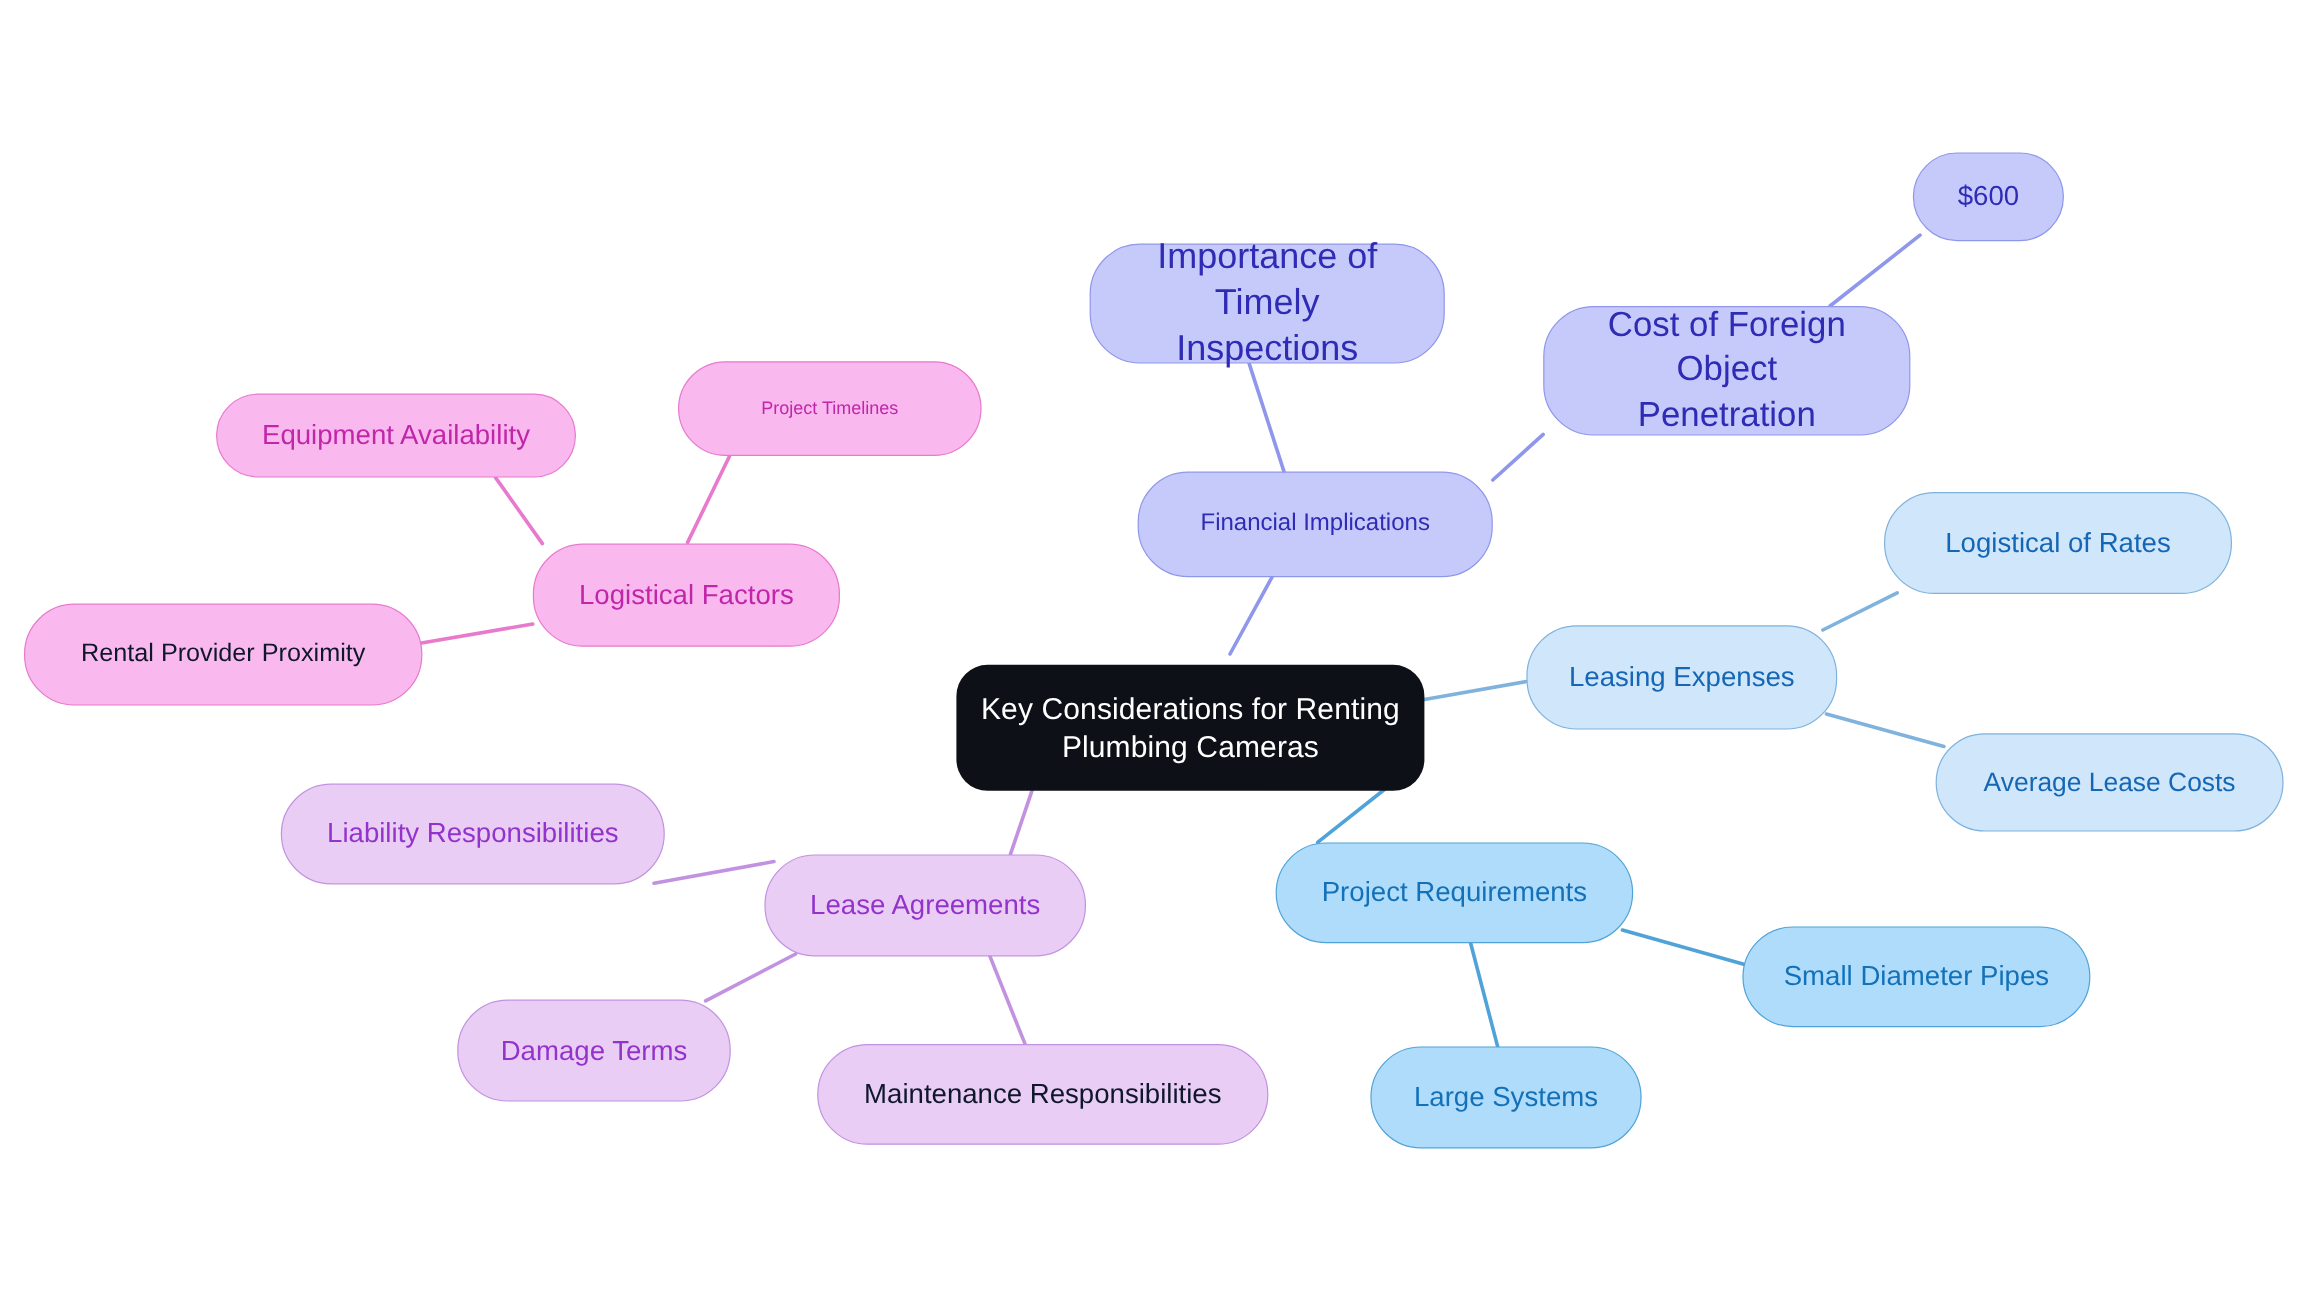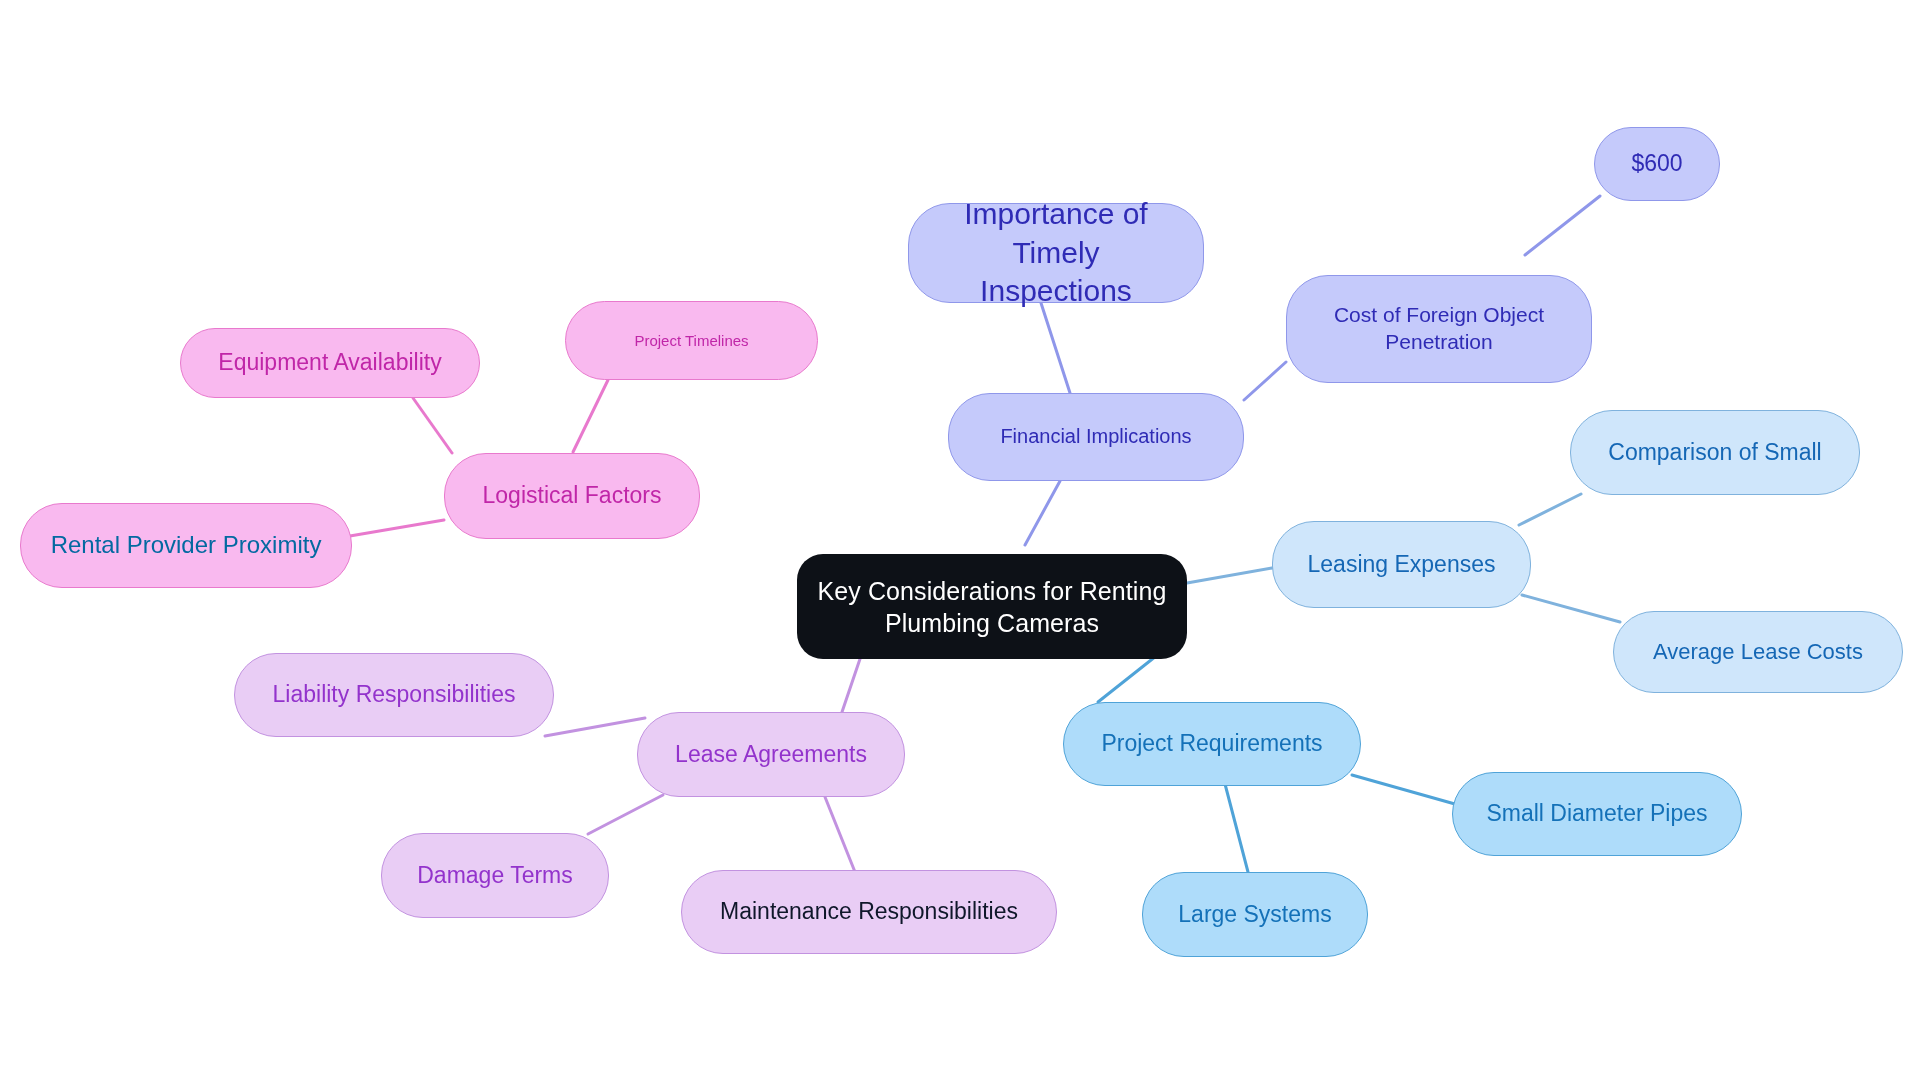--- a/index.html
+++ b/index.html
@@ -66,33 +66,33 @@
       <line x1="825" y1="797" x2="855" y2="872" stroke="#c292e0" stroke-width="3" stroke-linecap="round"></line>
       <line x1="643" y1="537" x2="695" y2="493" stroke="#e879cd" stroke-width="3" stroke-linecap="round"></line>
       <line x1="452" y1="453" x2="413" y2="398" stroke="#e879cd" stroke-width="3" stroke-linecap="round"></line>
       <line x1="573" y1="452" x2="608" y2="380" stroke="#e879cd" stroke-width="3" stroke-linecap="round"></line>
       <line x1="444" y1="520" x2="344" y2="537" stroke="#e879cd" stroke-width="3" stroke-linecap="round"></line>
     </svg>
   <div id="nodes">
       <div class="node" style="left: 948px; top: 393px; width: 296px; height: 88px; background: rgb(197, 202, 251); color: rgb(47, 43, 181); font-size: 20px; border-color: rgb(143, 151, 234);"><span>Financial Implications</span></div>
       <div class="node" style="left: 908px; top: 203px; width: 296px; height: 100px; background: rgb(197, 202, 251); color: rgb(47, 43, 181); font-size: 30px; border-color: rgb(143, 151, 234);"><span>Importance of Timely
 Inspections</span></div>
-      <div class="node" style="left: 1286px; top: 255px; width: 306px; height: 108px; background: rgb(197, 202, 251); color: rgb(47, 43, 181); font-size: 21px; border-color: rgb(143, 151, 234); margin-top: 20px;"><span>Cost of Foreign Object
+      <div class="node" style="left: 1286px; top: 255px; width: 306px; height: 108px; background: rgb(197, 202, 251); color: rgb(47, 43, 181); font-size: 29px; border-color: rgb(143, 151, 234);"><span>Cost of Foreign Object
 Penetration</span></div>
       <div class="node" style="left: 1594px; top: 127px; width: 126px; height: 74px; background: rgb(197, 202, 251); color: rgb(47, 43, 181); font-size: 23px; border-color: rgb(143, 151, 234);"><span>$600</span></div>
       <div class="node" style="left: 1272px; top: 521px; width: 259px; height: 87px; background: rgb(207, 230, 251); color: rgb(21, 103, 181); font-size: 23px; border-color: rgb(127, 178, 221);"><span>Leasing Expenses</span></div>
-      <div class="node" style="left: 1570px; top: 410px; width: 290px; height: 85px; background: rgb(207, 230, 251); color: rgb(21, 103, 181); font-size: 23px; border-color: rgb(127, 178, 221);"><span>Comparison of Small</span></div>
+      <div class="node" style="left: 1570px; top: 410px; width: 290px; height: 85px; background: rgb(207, 230, 251); color: rgb(21, 103, 181); font-size: 23px; border-color: rgb(127, 178, 221);"><span>Logistical of Rates</span></div>
       <div class="node" style="left: 1613px; top: 611px; width: 290px; height: 82px; background: rgb(207, 230, 251); color: rgb(21, 103, 181); font-size: 22px; border-color: rgb(127, 178, 221); align-items: center;"><span>Average Lease Costs</span></div>
       <div class="node" style="left: 1063px; top: 702px; width: 298px; height: 84px; background: rgb(174, 220, 250); color: rgb(20, 113, 184); font-size: 23px; border-color: rgb(79, 163, 216);"><span>Project Requirements</span></div>
       <div class="node" style="left: 1452px; top: 772px; width: 290px; height: 84px; background: rgb(174, 220, 250); color: rgb(20, 113, 184); font-size: 23px; border-color: rgb(79, 163, 216);"><span>Small Diameter Pipes</span></div>
       <div class="node" style="left: 1142px; top: 872px; width: 226px; height: 85px; background: rgb(174, 220, 250); color: rgb(20, 113, 184); font-size: 23px; border-color: rgb(79, 163, 216);"><span>Large Systems</span></div>
       <div class="node" style="left: 637px; top: 712px; width: 268px; height: 85px; background: rgb(233, 205, 245); color: rgb(147, 51, 204); font-size: 23px; border-color: rgb(194, 146, 224);"><span>Lease Agreements</span></div>
       <div class="node" style="left: 234px; top: 653px; width: 320px; height: 84px; background: rgb(233, 205, 245); color: rgb(147, 51, 204); font-size: 23px; border-color: rgb(194, 146, 224);"><span>Liability Responsibilities</span></div>
       <div class="node" style="left: 381px; top: 833px; width: 228px; height: 85px; background: rgb(233, 205, 245); color: rgb(147, 51, 204); font-size: 23px; border-color: rgb(194, 146, 224);"><span>Damage Terms</span></div>
       <div class="node" style="left: 681px; top: 870px; width: 376px; height: 84px; background: rgb(233, 205, 245); color: #0f172a; font-size: 23px; border-color: rgb(194, 146, 224);"><span>Maintenance Responsibilities</span></div>
       <div class="node" style="left: 444px; top: 453px; width: 256px; height: 86px; background: rgb(249, 185, 239); color: rgb(192, 38, 168); font-size: 23px; border-color: rgb(232, 121, 205); text-align: right;"><span>Logistical Factors</span></div>
       <div class="node" style="left: 180px; top: 328px; width: 300px; height: 70px; background: rgb(249, 185, 239); color: rgb(192, 38, 168); font-size: 23px; border-color: rgb(232, 121, 205);"><span>Equipment Availability</span></div>
       <div class="node" style="left: 565px; top: 301px; width: 253px; height: 79px; background: rgb(249, 185, 239); color: rgb(192, 38, 168); font-size: 15px; border-color: rgb(232, 121, 205);"><span>Project Timelines</span></div>
-      <div class="node" style="left: 20px; top: 503px; width: 332px; height: 85px; background: rgb(249, 185, 239); color: #0369a1; font-size: 24px; border-color: rgb(232, 121, 205);"><span>Rental Provider Proximity</span></div>
+      <div class="node" style="left: 20px; top: 503px; width: 332px; height: 85px; background: rgb(249, 185, 239); color: #0f172a; font-size: 21px; border-color: rgb(232, 121, 205);"><span>Rental Provider Proximity</span></div>
       <div class="node root" style="left: 797px; top: 554px; width: 390px; height: 105px; background: rgb(13, 17, 23); color: rgb(255, 255, 255); font-size: 25px; text-align: center;"><span>Key Considerations for Renting
 Plumbing Cameras</span></div>
     </div>
 </div>
 
 </body></html>

